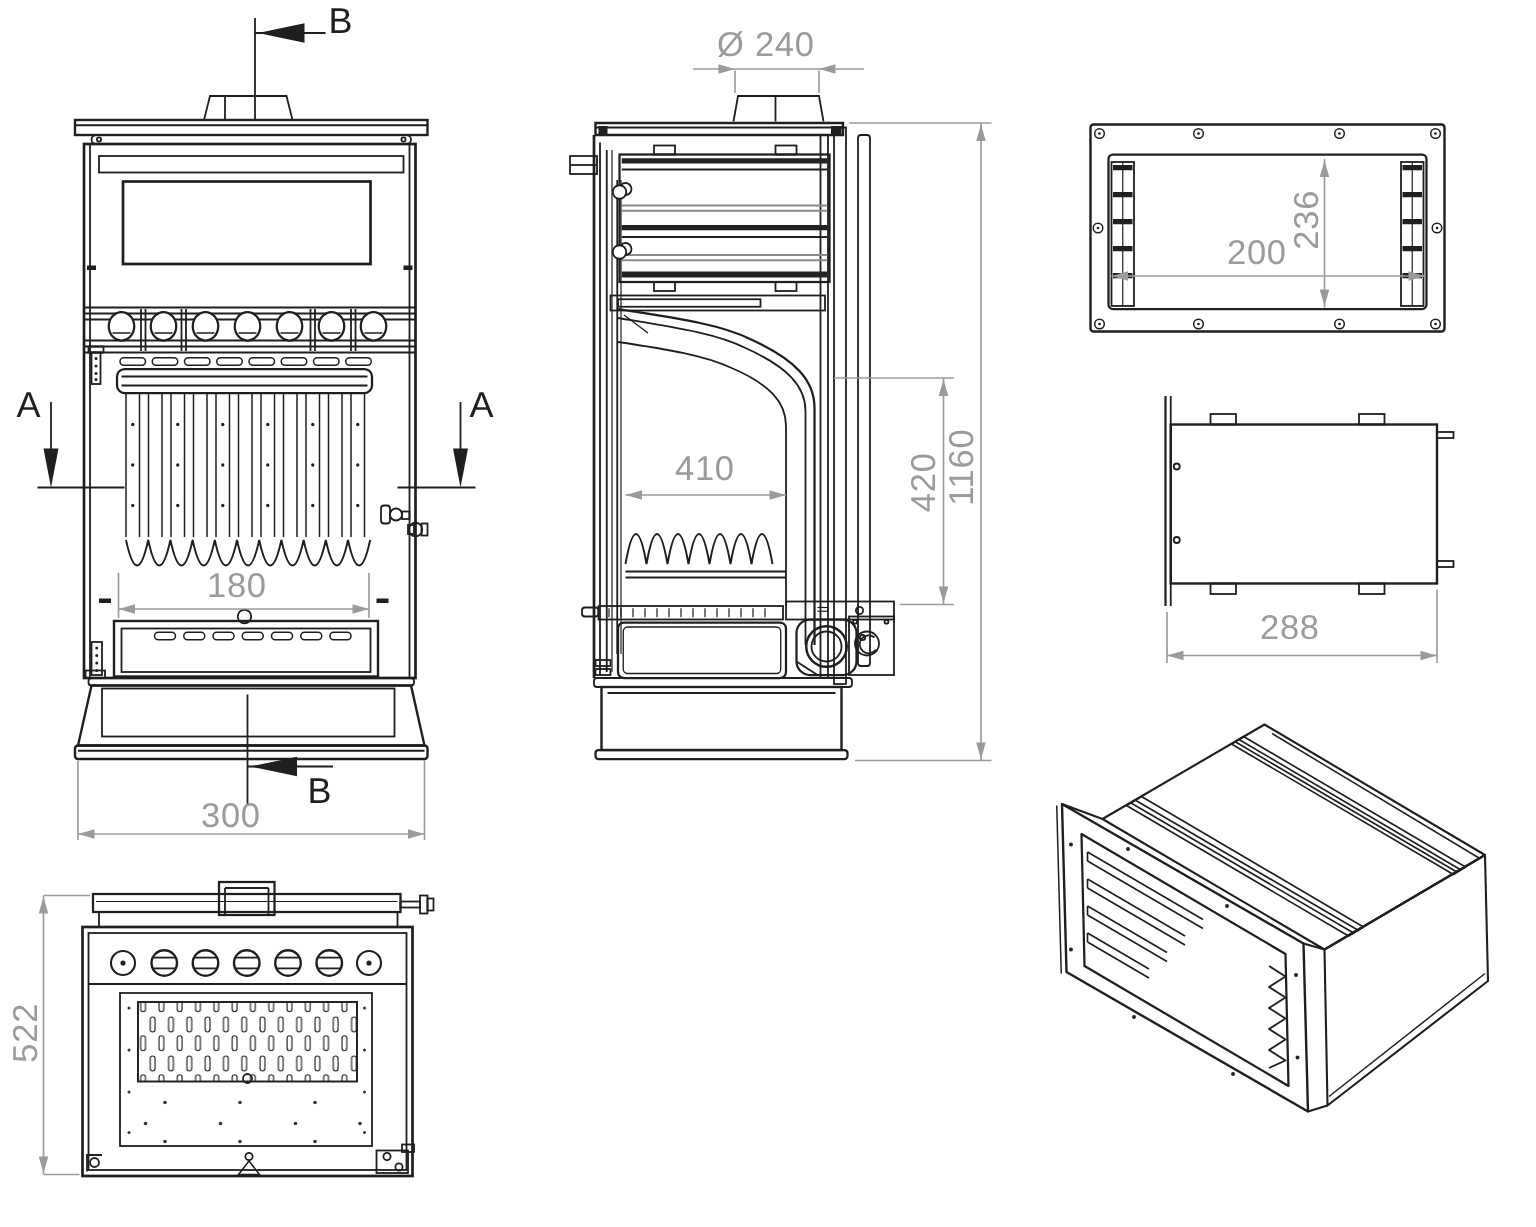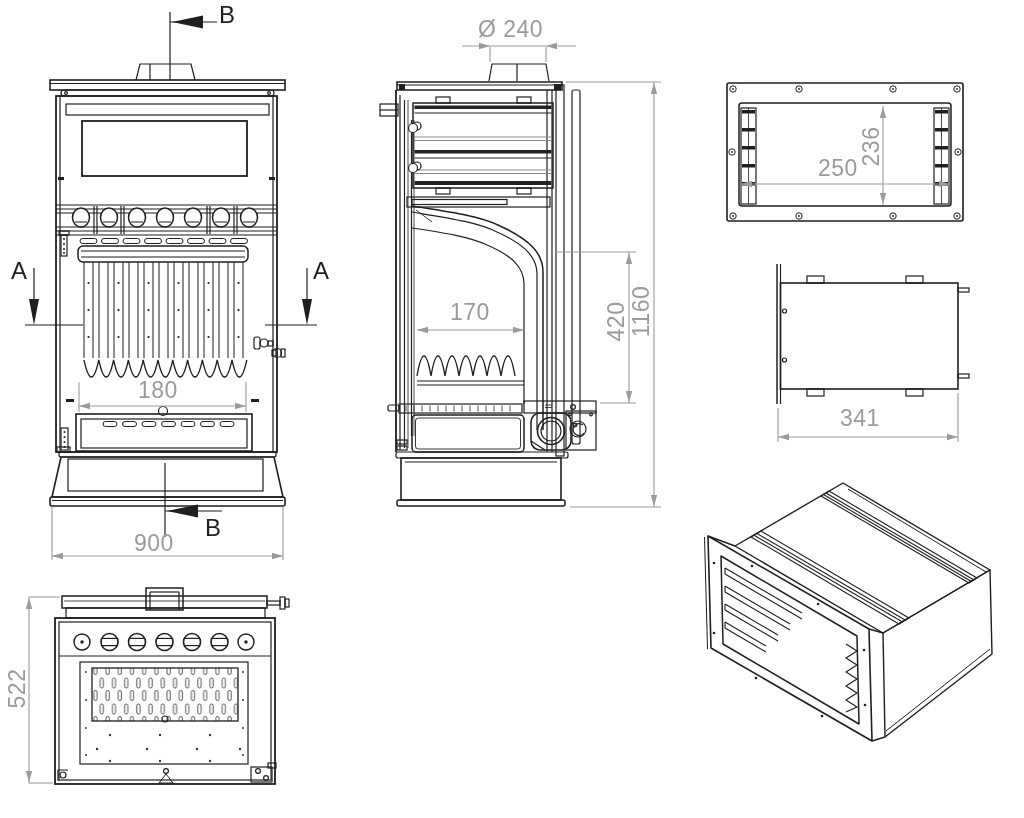--- a/index.html
+++ b/index.html
@@ -534,27 +534,27 @@
   </g>
 </g>
 </svg>
 
 <div class="sec" style="left:219px;top:3px">B</div>
 <div class="sec" style="left:11px;top:259px">A</div>
 <div class="sec" style="left:313px;top:259px">A</div>
 <div class="sec" style="left:205px;top:516px">B</div>
 
 <div class="lbl" style="left:138px;top:379px">180</div>
-<div class="lbl" style="left:134px;top:532px">900</div>
+<div class="lbl" style="left:134px;top:532px">300</div>
 
 <div class="lbl" style="left:478px;top:18px">Ø 240</div>
-<div class="lbl" style="left:450px;top:301px">170</div>
+<div class="lbl" style="left:450px;top:301px">410</div>
 <div class="lbl rot" style="left:581px;top:310px">420</div>
 <div class="lbl rot" style="left:606px;top:300px">1160</div>
 
-<div class="lbl" style="left:818px;top:157px">250</div>
+<div class="lbl" style="left:818px;top:157px">200</div>
 <div class="lbl rot" style="left:836px;top:135px">236</div>
 
-<div class="lbl" style="left:840px;top:407px">341</div>
+<div class="lbl" style="left:840px;top:407px">288</div>
 
 <div class="lbl rot" style="left:-18px;top:677px">522</div>
 
 </div>
 
 </body></html>

